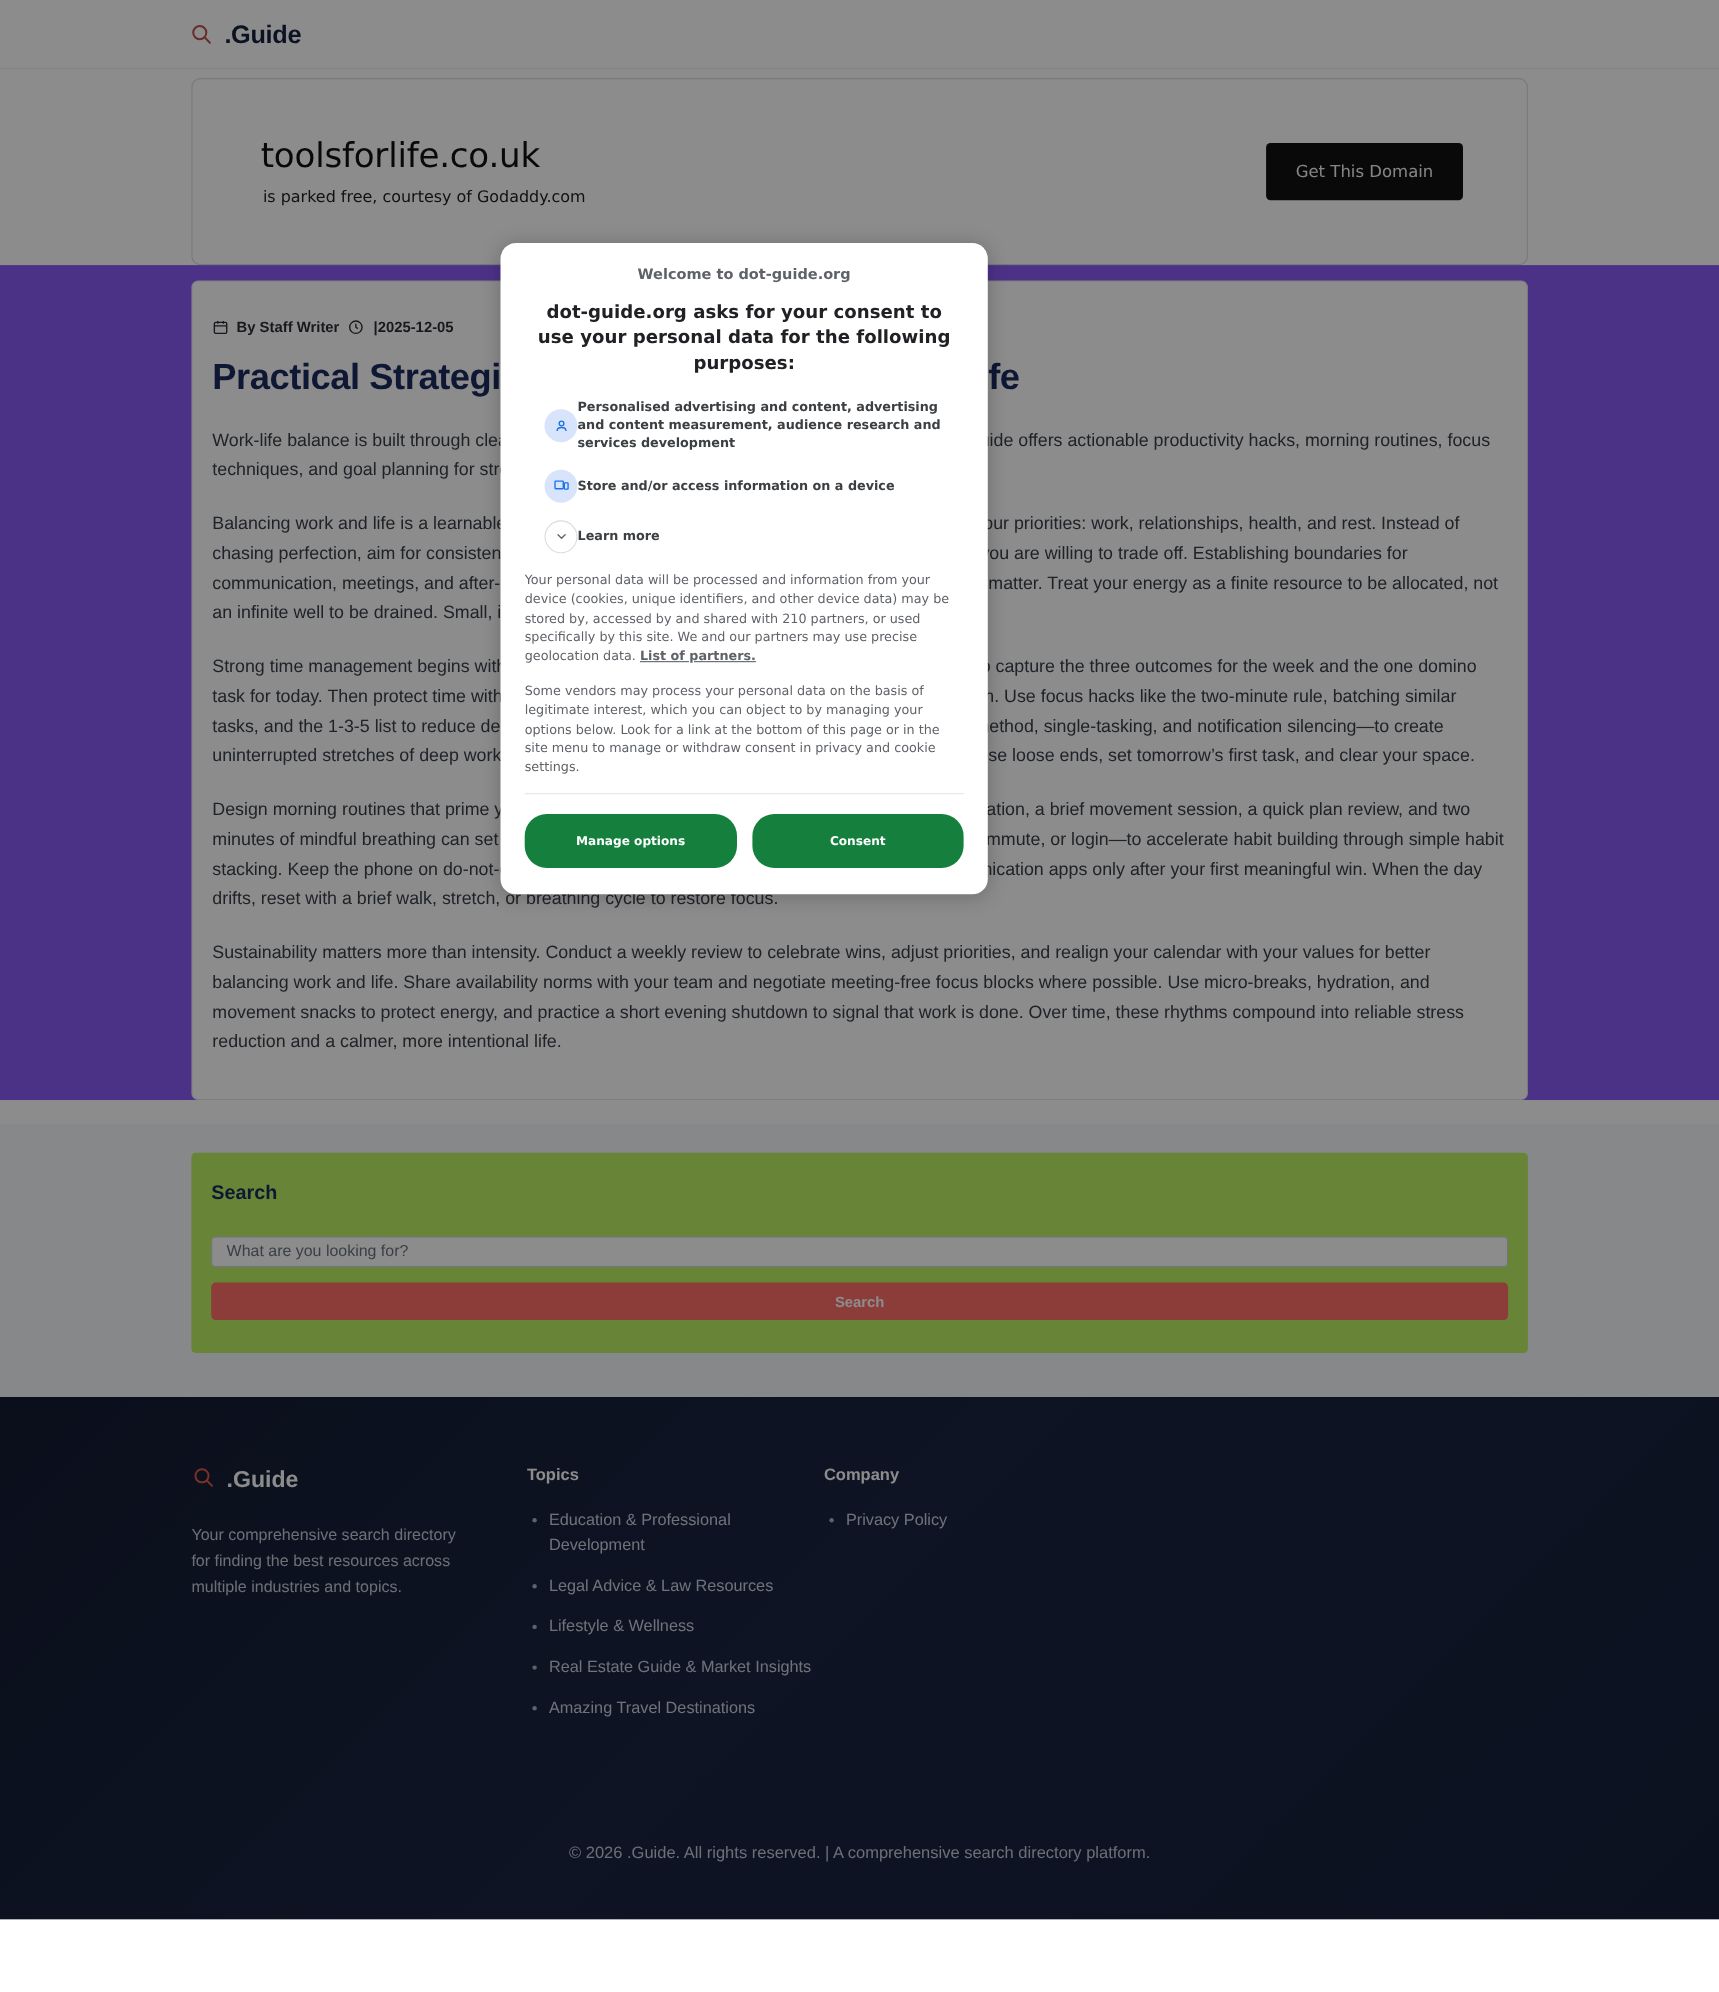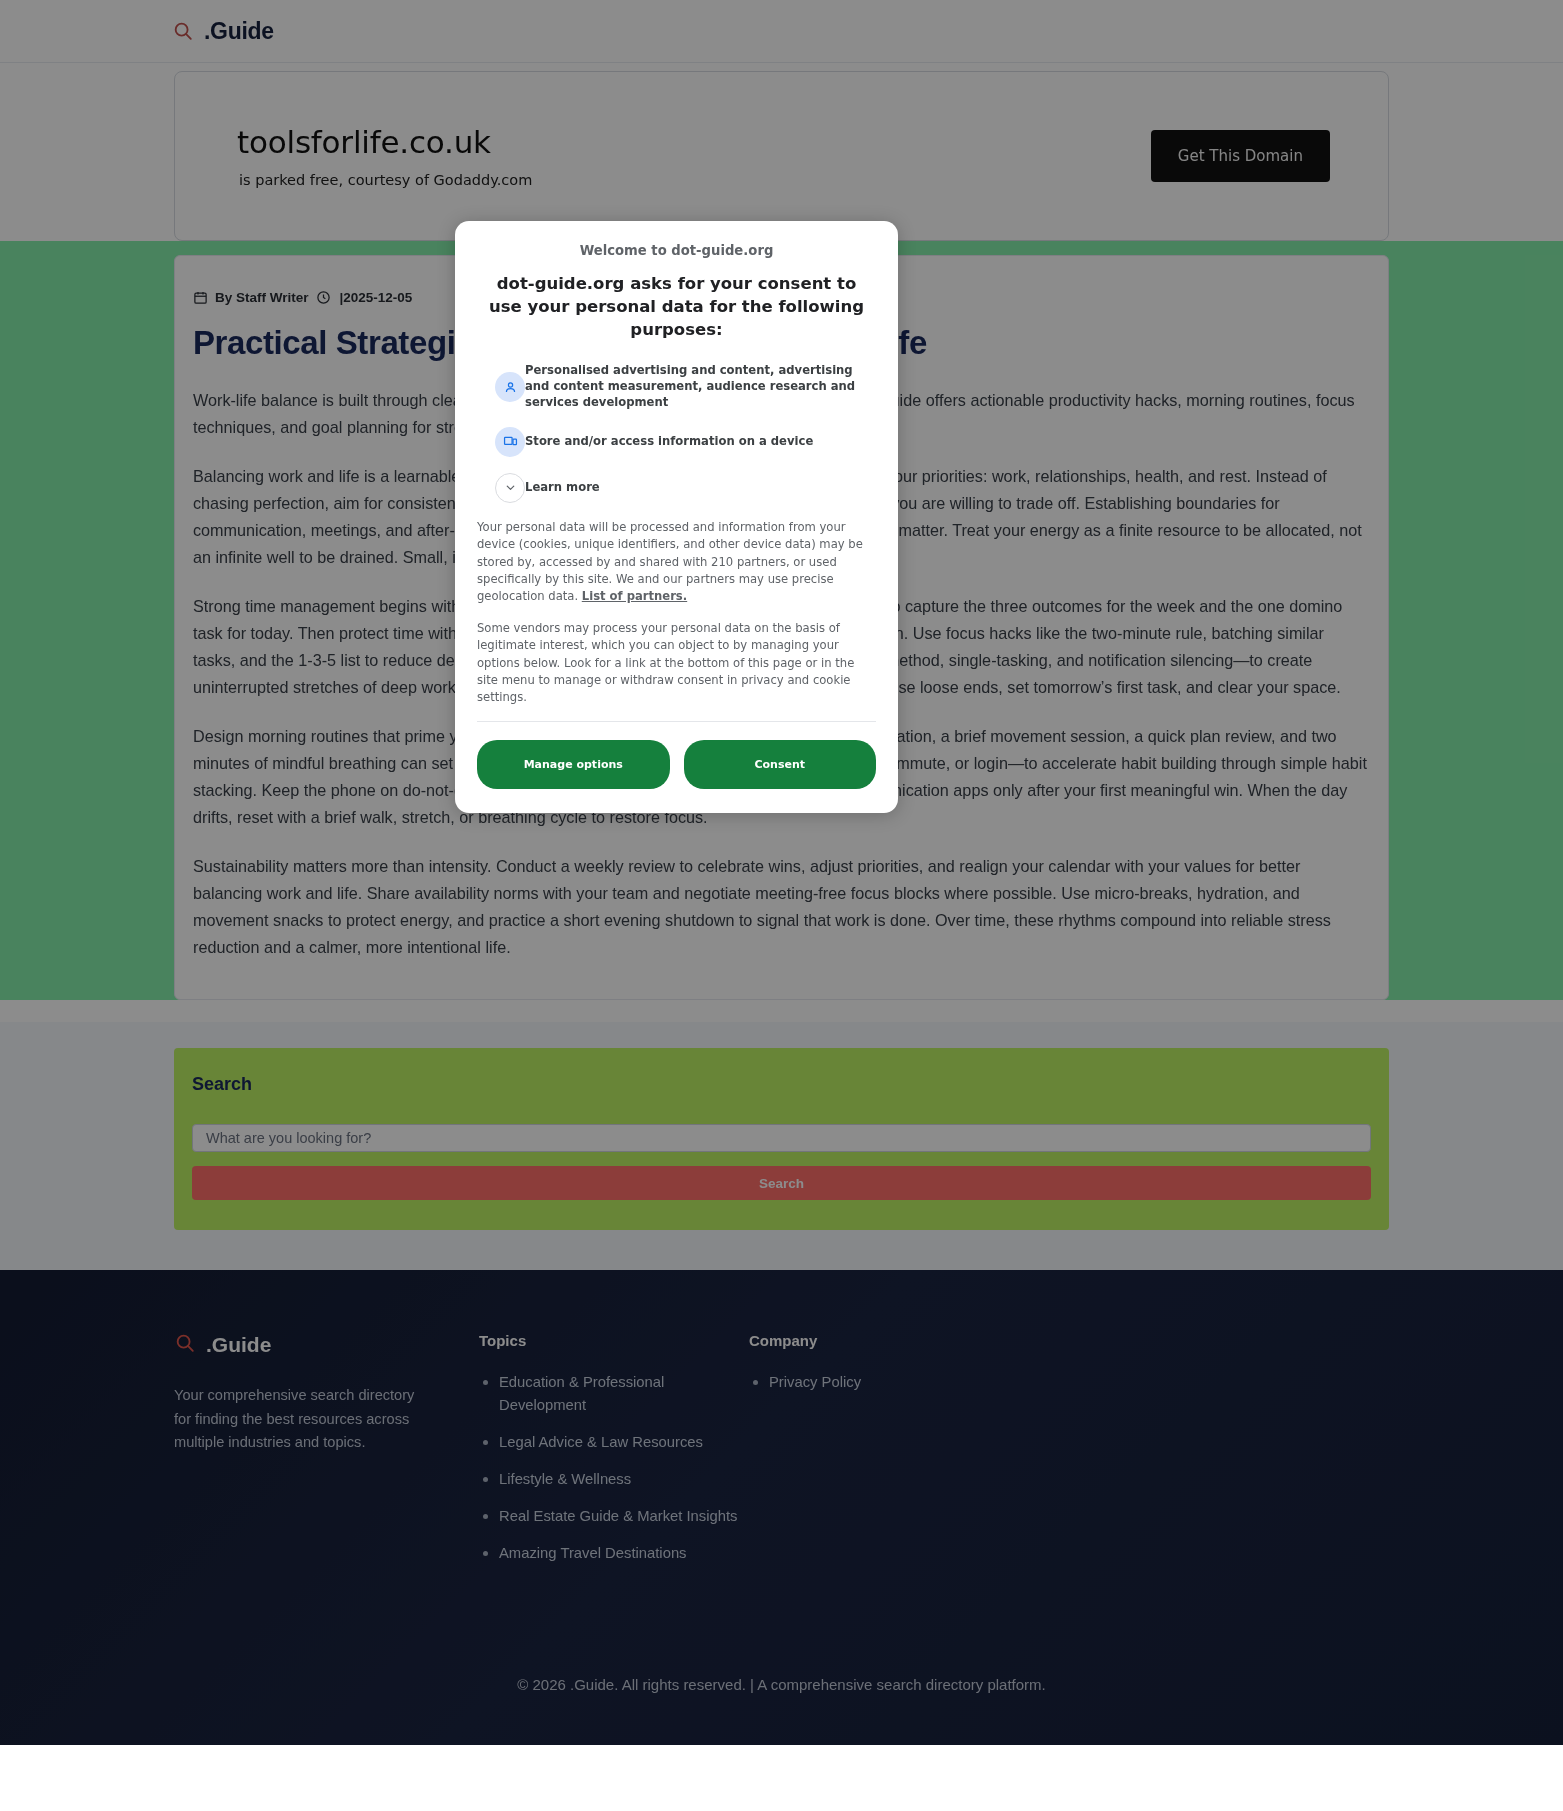--- a/index.html
+++ b/index.html
@@ -71,21 +71,21 @@
     border: none;
     border-radius: 4px;
     font-size: 15px;
     padding: 17px 27px;
     font-family: "DejaVu Sans", sans-serif;
     cursor: pointer;
     text-align: right;
   }
 
   
-  .article-wrap { padding: 14px 174px 0 174px; background: #86efac; }
+  .article-wrap { padding: 14px 174px 0 174px; background: #8b5cf6; }
   .article-card {
     border: 1px solid #e5e8ee;
     border-radius: 6px;
     padding: 34px 18px 38px 18px;
     background: #fff;
   }
   .meta-row {
     display: flex;
     align-items: center;
     gap: 7px;

